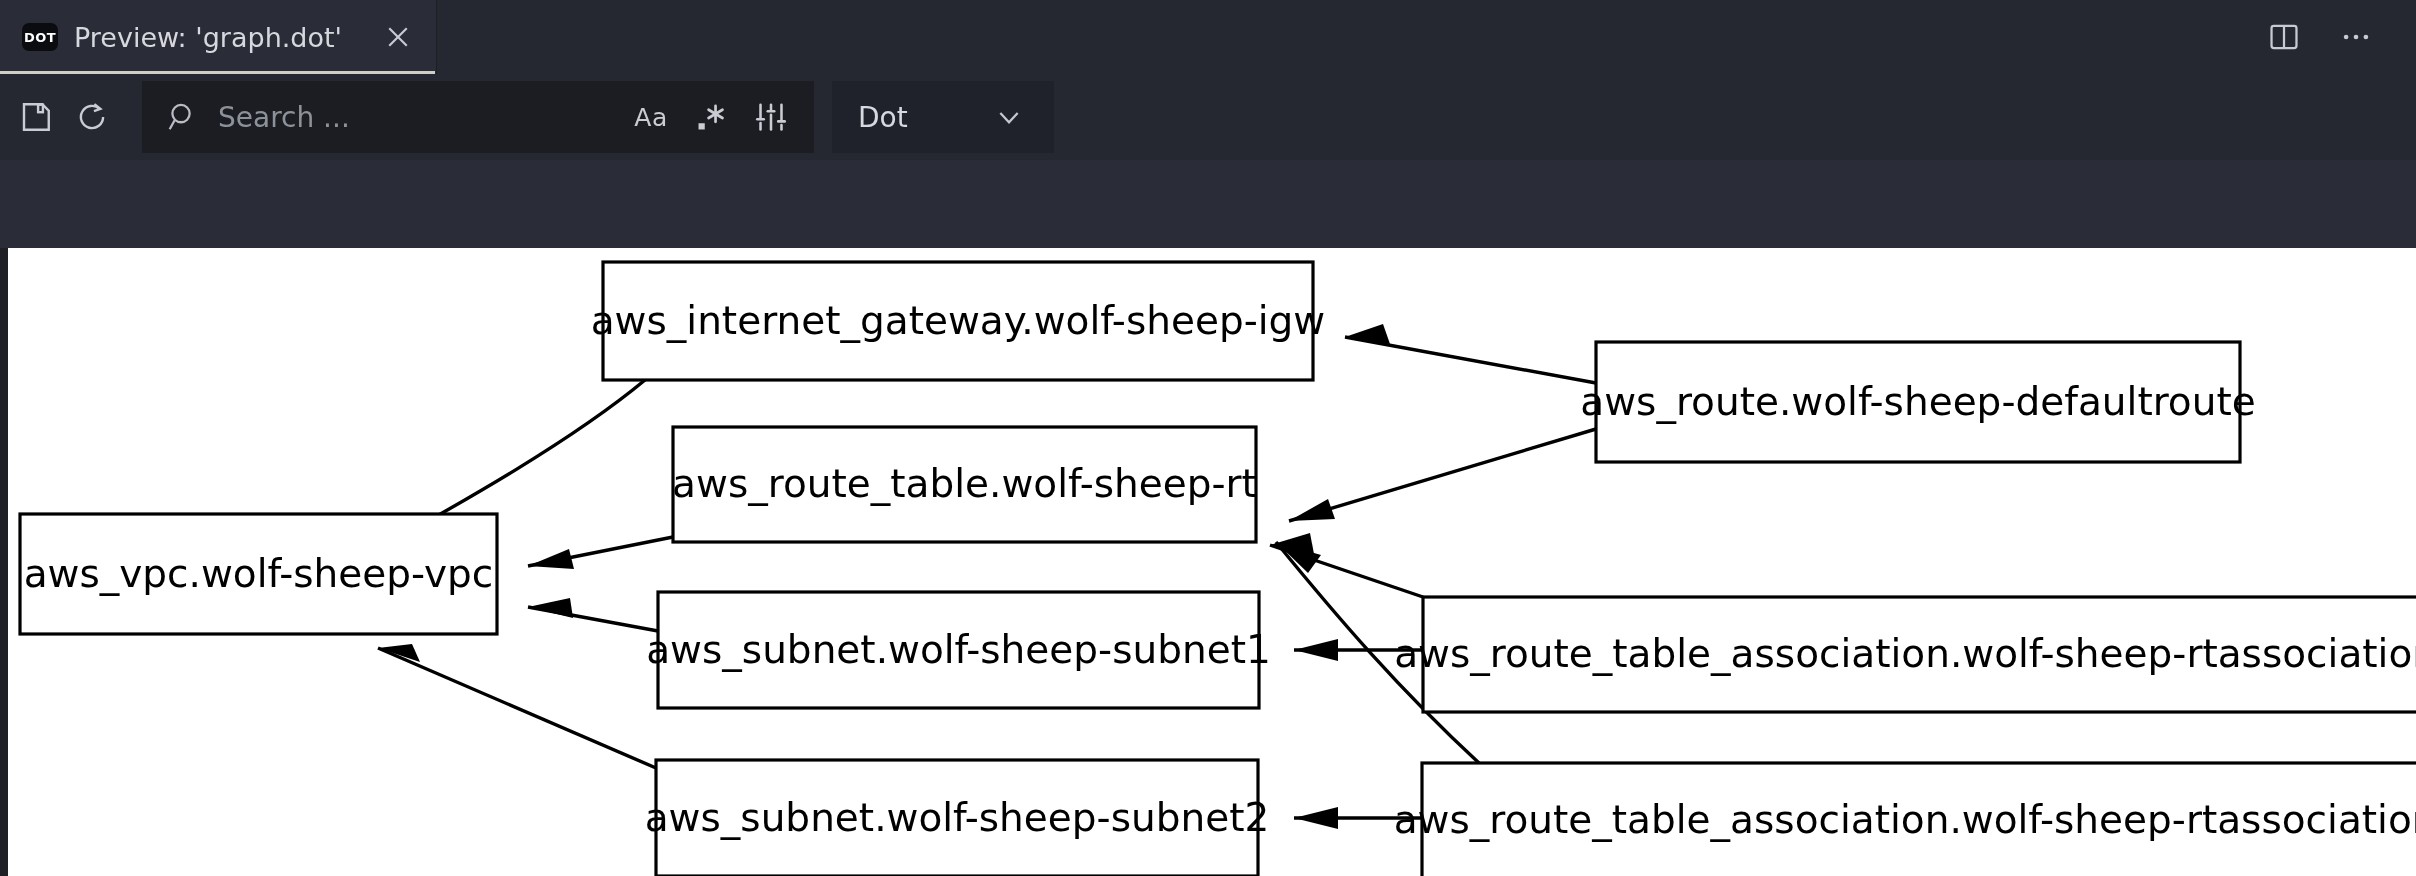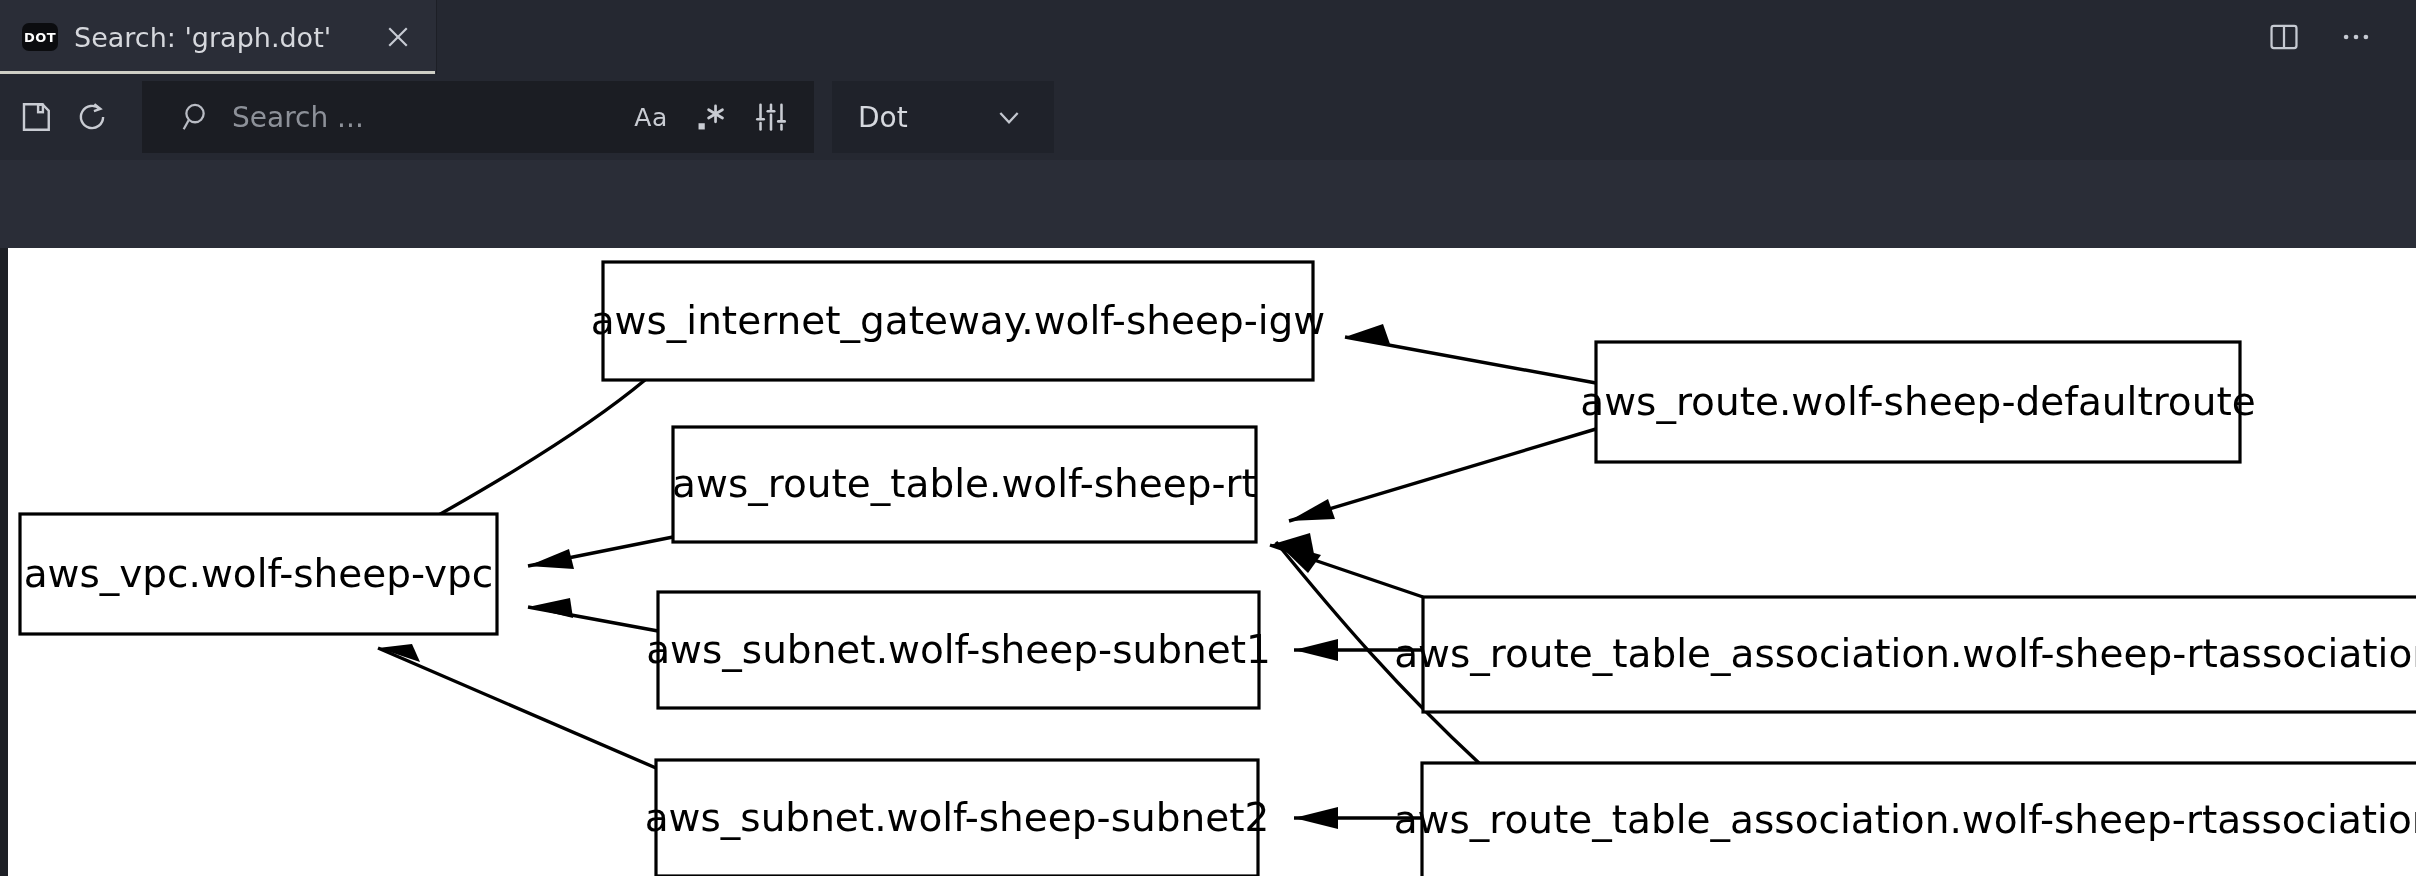--- a/index.html
+++ b/index.html
@@ -63,21 +63,21 @@
     width: 56px; height: 56px; flex: none;
     display: flex; align-items: center; justify-content: center;
     color: #c9ccd3;
   }
   .tool-ico.first { margin-left: 8px; }
   .searchbox {
     margin-left: 22px;
     width: 672px; height: 72px;
     background: #1b1d23;
     display: flex; align-items: center;
-    padding: 0 20px 0 34px;
+    padding: 0 20px 0 20px;
     flex: none;
   }
   .search-icon { width: 42px; flex: none; display:flex; align-items:center; justify-content:center; color: #b9bcc4; }
   .search-input {
     flex: 1; border: none; outline: none; background: transparent;
     font-family: "DejaVu Sans", sans-serif;
     font-size: 28px; color: #d8dae0; margin-left: 14px;
   }
   .search-input::placeholder { color: #8d9199; }
   .search-toggles { display: flex; align-items: center; gap: 14px; flex: none; }
@@ -123,21 +123,21 @@
   .garrow { fill: #000000; stroke: none; }
 </style>
 </head>
 <body>
 
 <div id="app">
 
   <div class="tabbar">
     <div class="tab">
       <div class="tab-icon">DOT</div>
-      <div class="tab-title">Search: 'graph.dot'</div>
+      <div class="tab-title">Preview: 'graph.dot'</div>
       <div class="tab-close">
         <svg width="30" height="30" viewBox="0 0 24 24" fill="none" stroke="currentColor" stroke-width="1.7">
           <line x1="5" y1="5" x2="19" y2="19"></line>
             <line x1="19" y1="5" x2="5" y2="19"></line>
         </svg>
       </div>
     </div>
     <div class="tabbar-spacer"></div>
     <div class="tabbar-actions">
       <div class="tb-btn">

